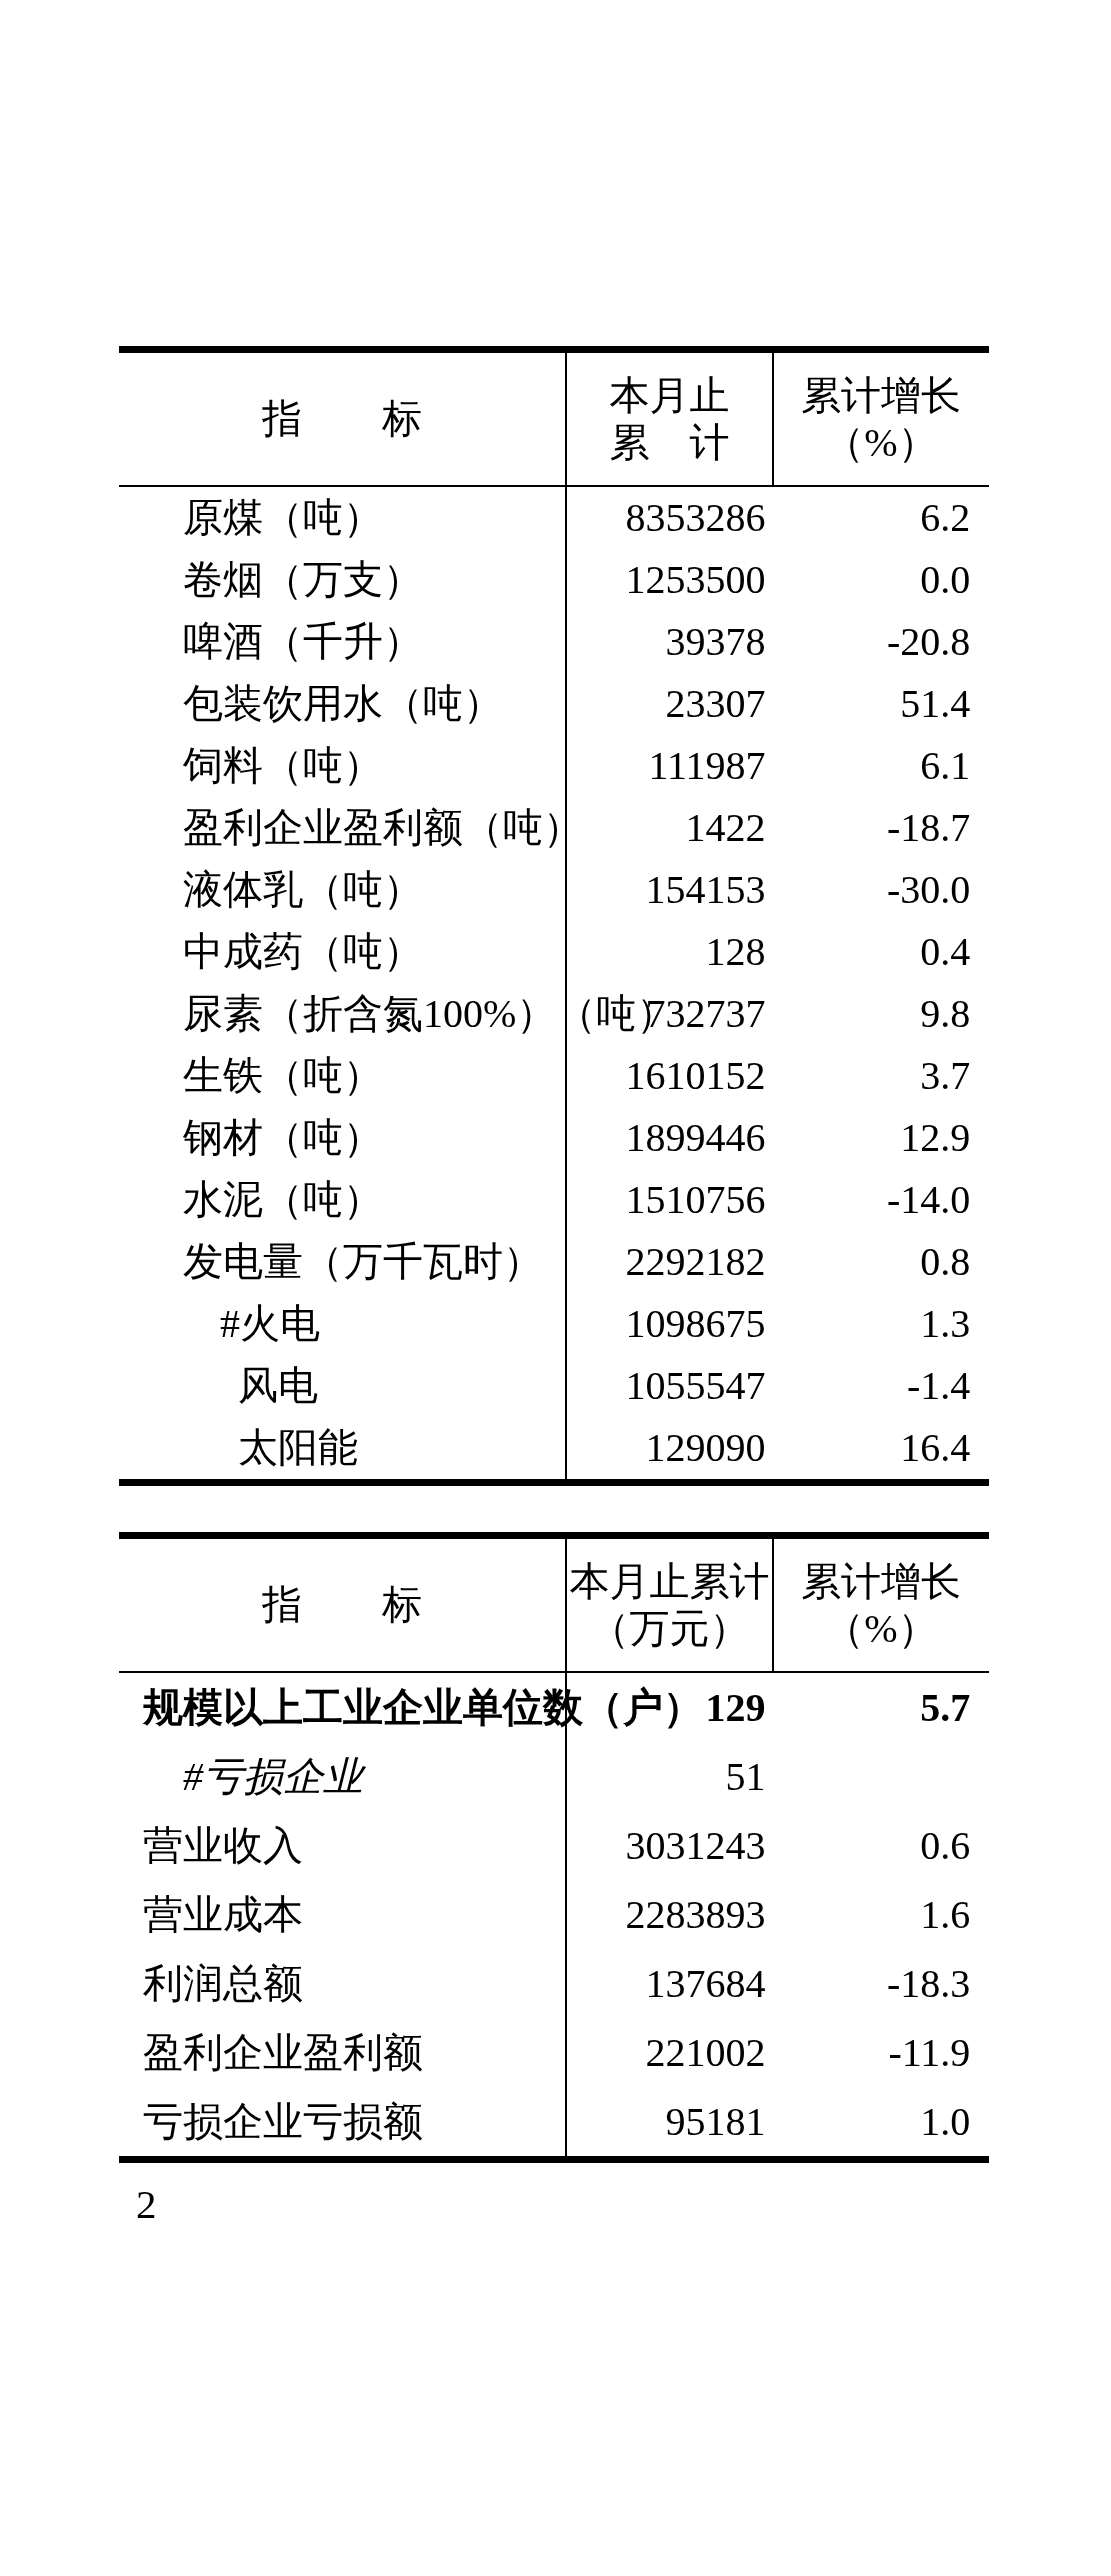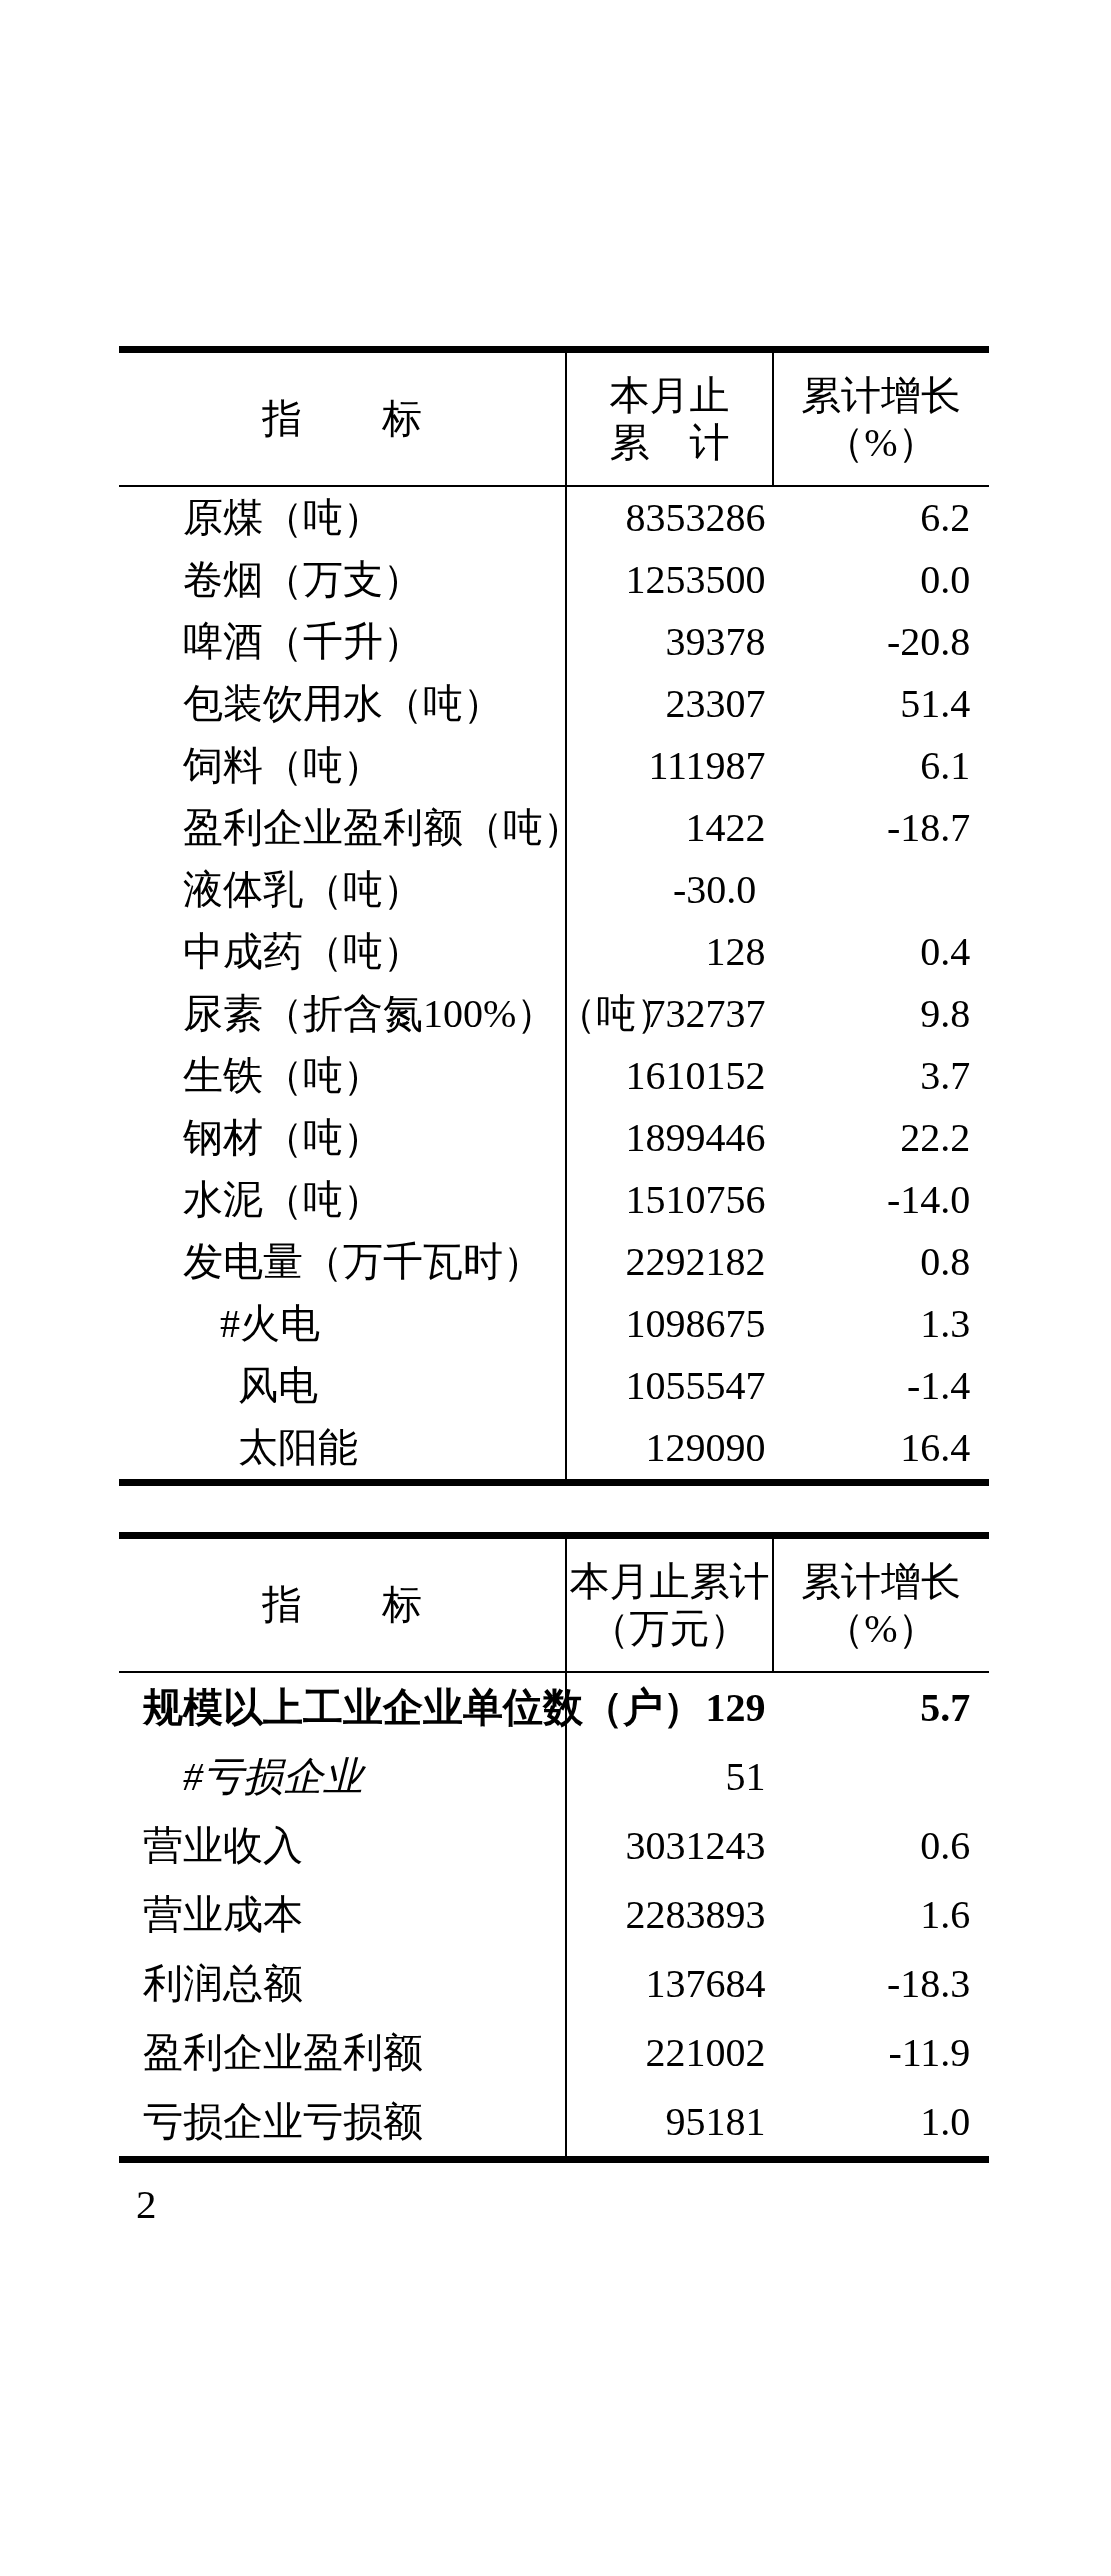--- a/index.html
+++ b/index.html
@@ -115,41 +115,42 @@
           <div class="cell value">111987</div>
           <div class="cell growth">6.1</div>
         </div>
         <div class="row">
           <div class="cell label">盈利企业盈利额（吨）</div>
           <div class="cell value">1422</div>
           <div class="cell growth">-18.7</div>
         </div>
         <div class="row">
           <div class="cell label">液体乳（吨）</div>
+          <div class="cell value">154153</div>
           <div class="cell growth">-30.0</div>
         </div>
         <div class="row">
           <div class="cell label">中成药（吨）</div>
           <div class="cell value">128</div>
           <div class="cell growth">0.4</div>
         </div>
         <div class="row">
           <div class="cell label">尿素（折含氮100%）（吨）</div>
           <div class="cell value">732737</div>
           <div class="cell growth">9.8</div>
         </div>
         <div class="row">
           <div class="cell label">生铁（吨）</div>
           <div class="cell value">1610152</div>
           <div class="cell growth">3.7</div>
         </div>
         <div class="row">
           <div class="cell label">钢材（吨）</div>
           <div class="cell value">1899446</div>
-          <div class="cell growth">22.2</div>
+          <div class="cell growth">12.9</div>
         </div>
         <div class="row">
           <div class="cell label">水泥（吨）</div>
           <div class="cell value">1510756</div>
           <div class="cell growth">-14.0</div>
         </div>
         <div class="row">
           <div class="cell label">发电量（万千瓦时）</div>
           <div class="cell value">2292182</div>
           <div class="cell growth">0.8</div>

